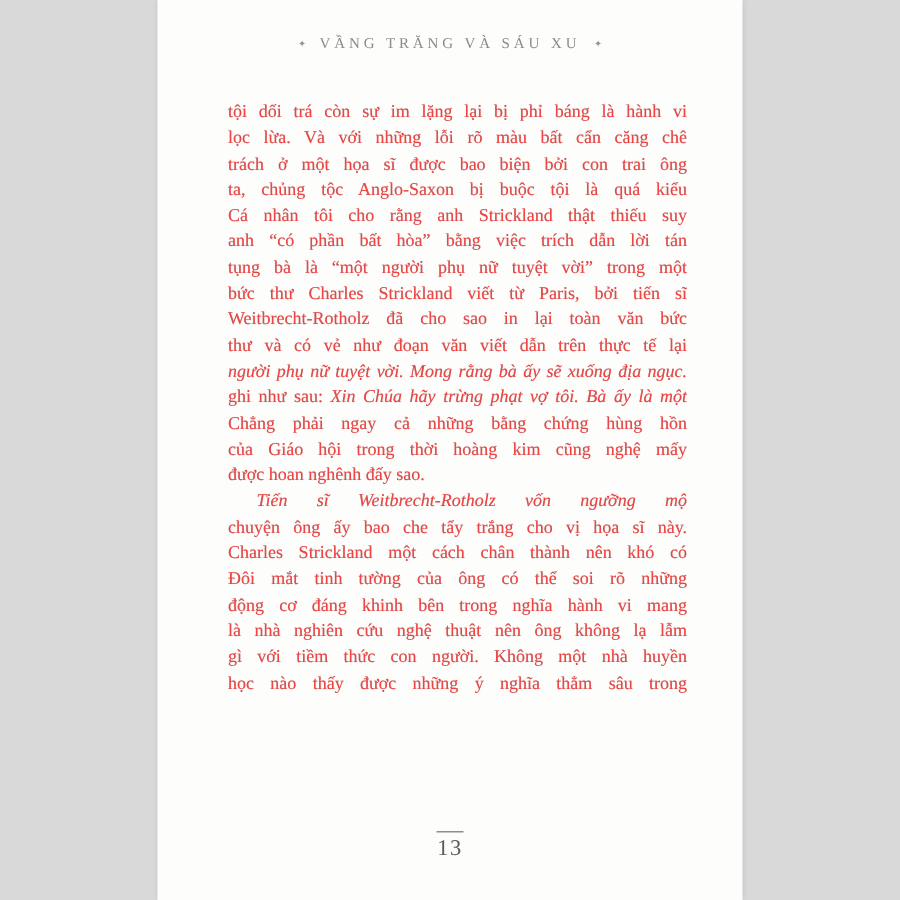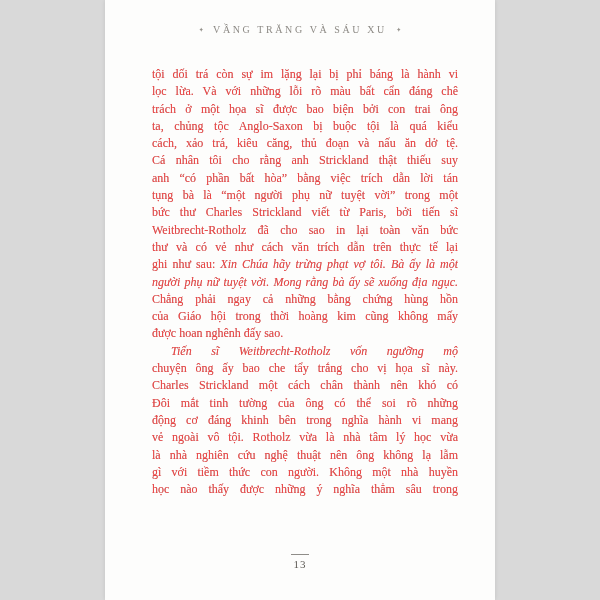--- a/index.html
+++ b/index.html
@@ -58,57 +58,55 @@
     position: absolute;
     left: 0; right: 0; top: 554px;
     text-align: center;
   }
   .footer-rule {
     width: 18px; height: 1px;
     background: #8f8d89;
     margin: 0 auto 3px auto;
   }
   .page-number {
-    font-size: 11px;
+    font-size: 15px;
     letter-spacing: 1px;
     color: #5d5a55;
   }
 </style>
 </head>
 <body>
 
 <div class="book-page">
 
   <div class="running-header">
     <span class="ornament">✦</span><span>VẦNG TRĂNG VÀ SÁU XU</span><span class="ornament">✦</span>
   </div>
 
   <div class="page-body">
       <div class="line"><span>tội dối trá còn sự im lặng lại bị phỉ báng là hành vi</span></div>
-      <div class="line"><span>lọc lừa. Và với những lỗi rõ màu bất cẩn đáng chê</span></div>
+      <div class="line"><span>lọc lừa. Và với những lỗi rõ màu bất cẩn căng chê</span></div>
       <div class="line"><span>trách ở một họa sĩ được bao biện bởi con trai ông</span></div>
       <div class="line"><span>ta, chủng tộc Anglo-Saxon bị buộc tội là quá kiểu</span></div>
-      <div class="line"><span>cách, xảo trá, kiêu căng, thủ đoạn và nấu ăn dở tệ.</span></div>
       <div class="line"><span>Cá nhân tôi cho rằng anh Strickland thật thiếu suy</span></div>
       <div class="line"><span>anh “có phần bất hòa” bằng việc trích dẫn lời tán</span></div>
       <div class="line"><span>tụng bà là “một người phụ nữ tuyệt vời” trong một</span></div>
       <div class="line"><span>bức thư Charles Strickland viết từ Paris, bởi tiến sĩ</span></div>
       <div class="line"><span>Weitbrecht-Rotholz đã cho sao in lại toàn văn bức</span></div>
-      <div class="line"><span>thư và có vẻ như cách văn trích dẫn trên thực tế lại</span></div>
+      <div class="line"><span>thư và có vẻ như đoạn văn viết dẫn trên thực tế lại</span></div>
+      <div class="line"><span class="italic">người phụ nữ tuyệt vời. Mong rằng bà ấy sẽ xuống địa ngục.</span></div>
       <div class="line"><span>ghi như sau: </span><span class="italic">Xin Chúa hãy trừng phạt vợ tôi. Bà ấy là một</span></div>
-      <div class="line"><span class="italic">người phụ nữ tuyệt vời. Mong rằng bà ấy sẽ xuống địa ngục.</span></div>
       <div class="line"><span>Chẳng phải ngay cả những bằng chứng hùng hồn</span></div>
-      <div class="line"><span>của Giáo hội trong thời hoàng kim cũng không mấy</span></div>
+      <div class="line"><span>của Giáo hội trong thời hoàng kim cũng nghệ mấy</span></div>
       <div class="line flush"><span>được hoan nghênh đấy sao.</span></div>
       <div class="line indent"><span>Tiến sĩ Weitbrecht-Rotholz vốn ngưỡng mộ</span></div>
       <div class="line"><span>chuyện ông ấy bao che tẩy trắng cho vị họa sĩ này.</span></div>
       <div class="line"><span>Charles Strickland một cách chân thành nên khó có</span></div>
       <div class="line"><span>Đôi mắt tinh tường của ông có thể soi rõ những</span></div>
       <div class="line"><span>động cơ đáng khinh bên trong nghĩa hành vi mang</span></div>
-      <div class="line"><span>vẻ ngoài vô tội. Rotholz vừa là nhà tâm lý học vừa</span></div>
       <div class="line"><span>là nhà nghiên cứu nghệ thuật nên ông không lạ lẫm</span></div>
       <div class="line"><span>gì với tiềm thức con người. Không một nhà huyền</span></div>
       <div class="line"><span>học nào thấy được những ý nghĩa thẳm sâu trong</span></div>
     </div>
 
   <div class="page-footer">
     <div class="footer-rule"></div>
     <div class="page-number">13</div>
   </div>
 

